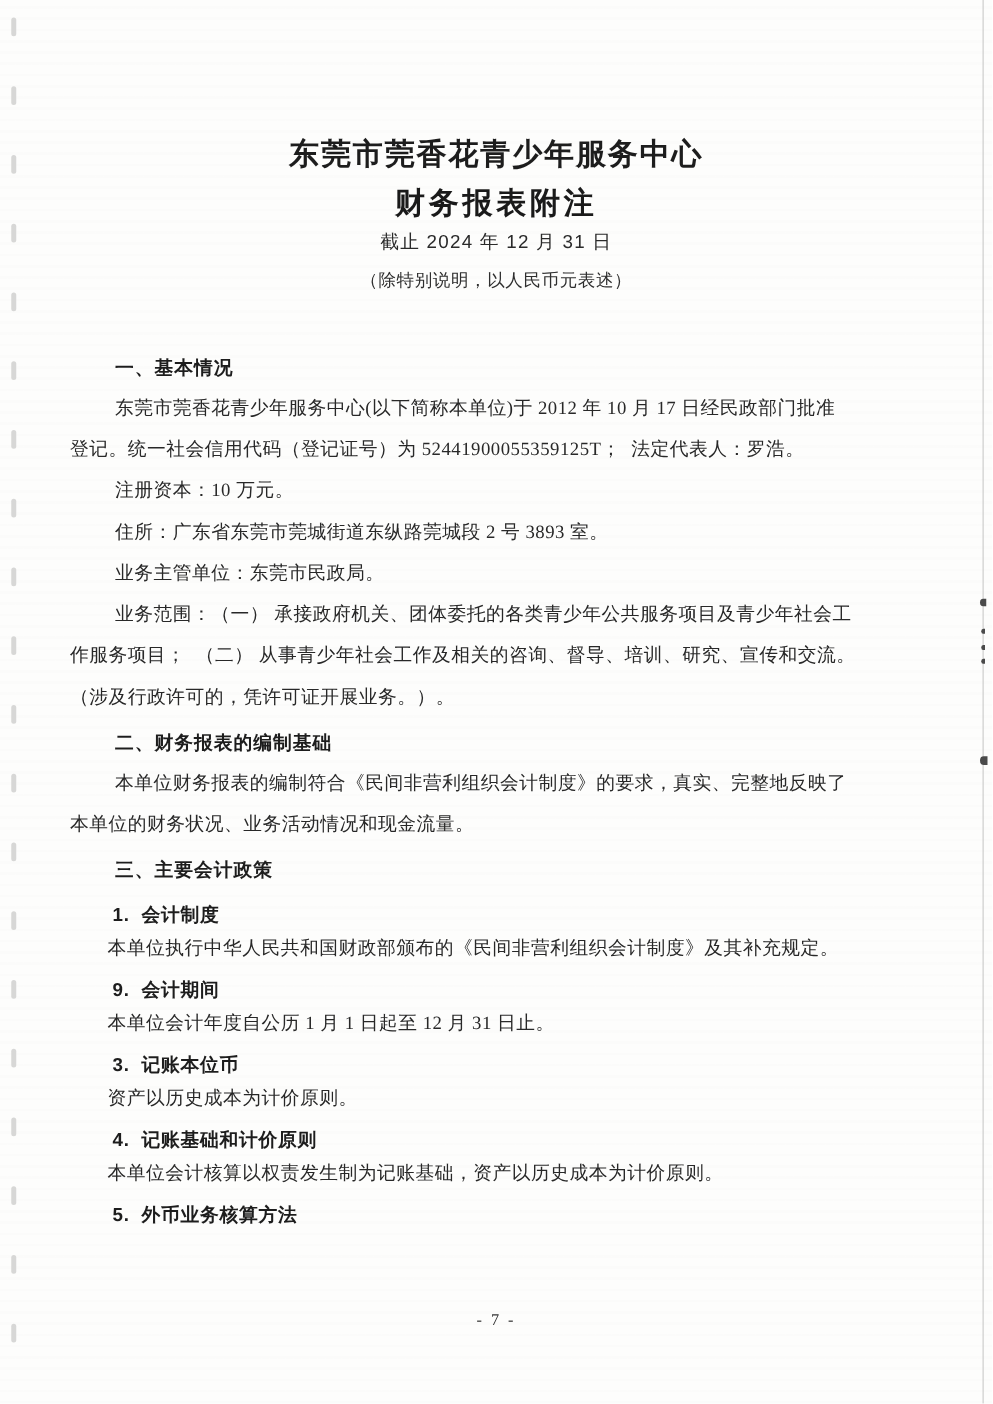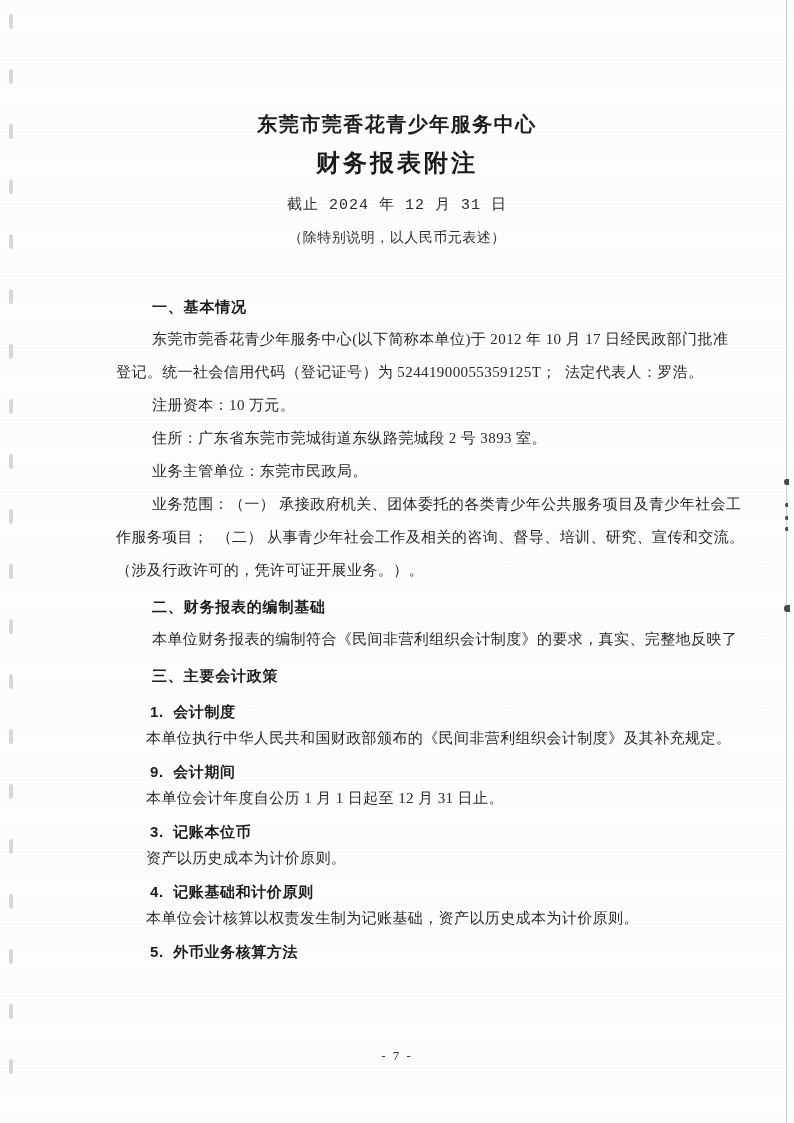--- a/index.html
+++ b/index.html
@@ -40,58 +40,58 @@
     background: #4a4a4a;
     border-radius: 50% 0 0 50%;
   }
   
   .org-name {
     margin: 0;
     padding-top: 110px;
     text-align: center;
     font-family: "Liberation Sans", "DejaVu Sans", sans-serif;
     font-weight: bold;
-    font-size: 20px;
+    font-size: 24px;
     line-height: 28px;
     letter-spacing: 1.5px;
     color: #1d1d1d;
   }
   .doc-title {
     margin: 0;
     margin-top: 9px;
     text-align: center;
     font-family: "Liberation Sans", "DejaVu Sans", sans-serif;
     font-weight: bold;
     font-size: 24px;
     line-height: 32px;
     letter-spacing: 3px;
     color: #1a1a1a;
   }
   .date-line {
-    margin-top: 16px;
-    text-align: center;
-    font-family: Liberation Mono, monospace;
+    margin-top: 4px;
+    text-align: center;
+    font-family: Liberation Sans, sans-serif;
     font-size: 15px;
     line-height: 22px;
     letter-spacing: 1px;
     color: #2a2a2a;
   }
   .currency-note {
     margin-top: 11px;
     text-align: center;
     font-family: "Liberation Serif", "DejaVu Serif", serif;
     font-size: 14px;
     line-height: 20px;
     letter-spacing: 0.5px;
     color: #2e2e2e;
   }
   
   .doc-body {
     margin-top: 42px;
-    padding-left: 116px;
+    padding-left: 56px;
     padding-right: 92px;
     font-family: "Liberation Serif", "DejaVu Serif", serif;
     font-size: 15px;
     color: #282828;
     letter-spacing: 0.4px;
   }
   .blk {
     white-space: pre;
     line-height: 33px;
   }
@@ -179,20 +179,21 @@
       <div class="blk p-first">东莞市莞香花青少年服务中心(以下简称本单位)于 2012 年 10 月 17 日经民政部门批准</div>
       <div class="blk p-cont">登记。统一社会信用代码（登记证号）为 52441900055359125T；  法定代表人：罗浩。</div>
       <div class="blk p-first">注册资本：10 万元。</div>
       <div class="blk p-first">住所：广东省东莞市莞城街道东纵路莞城段 2 号 3893 室。</div>
       <div class="blk p-first">业务主管单位：东莞市民政局。</div>
       <div class="blk p-first">业务范围：（一） 承接政府机关、团体委托的各类青少年公共服务项目及青少年社会工</div>
       <div class="blk p-cont">作服务项目；  （二） 从事青少年社会工作及相关的咨询、督导、培训、研究、宣传和交流。</div>
       <div class="blk p-cont">（涉及行政许可的，凭许可证开展业务。）。</div>
       <div class="blk section">二、财务报表的编制基础</div>
       <div class="blk p-first">本单位财务报表的编制符合《民间非营利组织会计制度》的要求，真实、完整地反映了</div>
+      <div class="blk p-cont">本单位的财务状况、业务活动情况和现金流量。</div>
       <div class="blk section">三、主要会计政策</div>
       <div class="blk sub">1.  会计制度</div>
       <div class="blk sub-line">本单位执行中华人民共和国财政部颁布的《民间非营利组织会计制度》及其补充规定。</div>
       <div class="blk sub">9.  会计期间</div>
       <div class="blk sub-line">本单位会计年度自公历 1 月 1 日起至 12 月 31 日止。</div>
       <div class="blk sub">3.  记账本位币</div>
       <div class="blk sub-line">资产以历史成本为计价原则。</div>
       <div class="blk sub">4.  记账基础和计价原则</div>
       <div class="blk sub-line">本单位会计核算以权责发生制为记账基础，资产以历史成本为计价原则。</div>
       <div class="blk sub">5.  外币业务核算方法</div>

